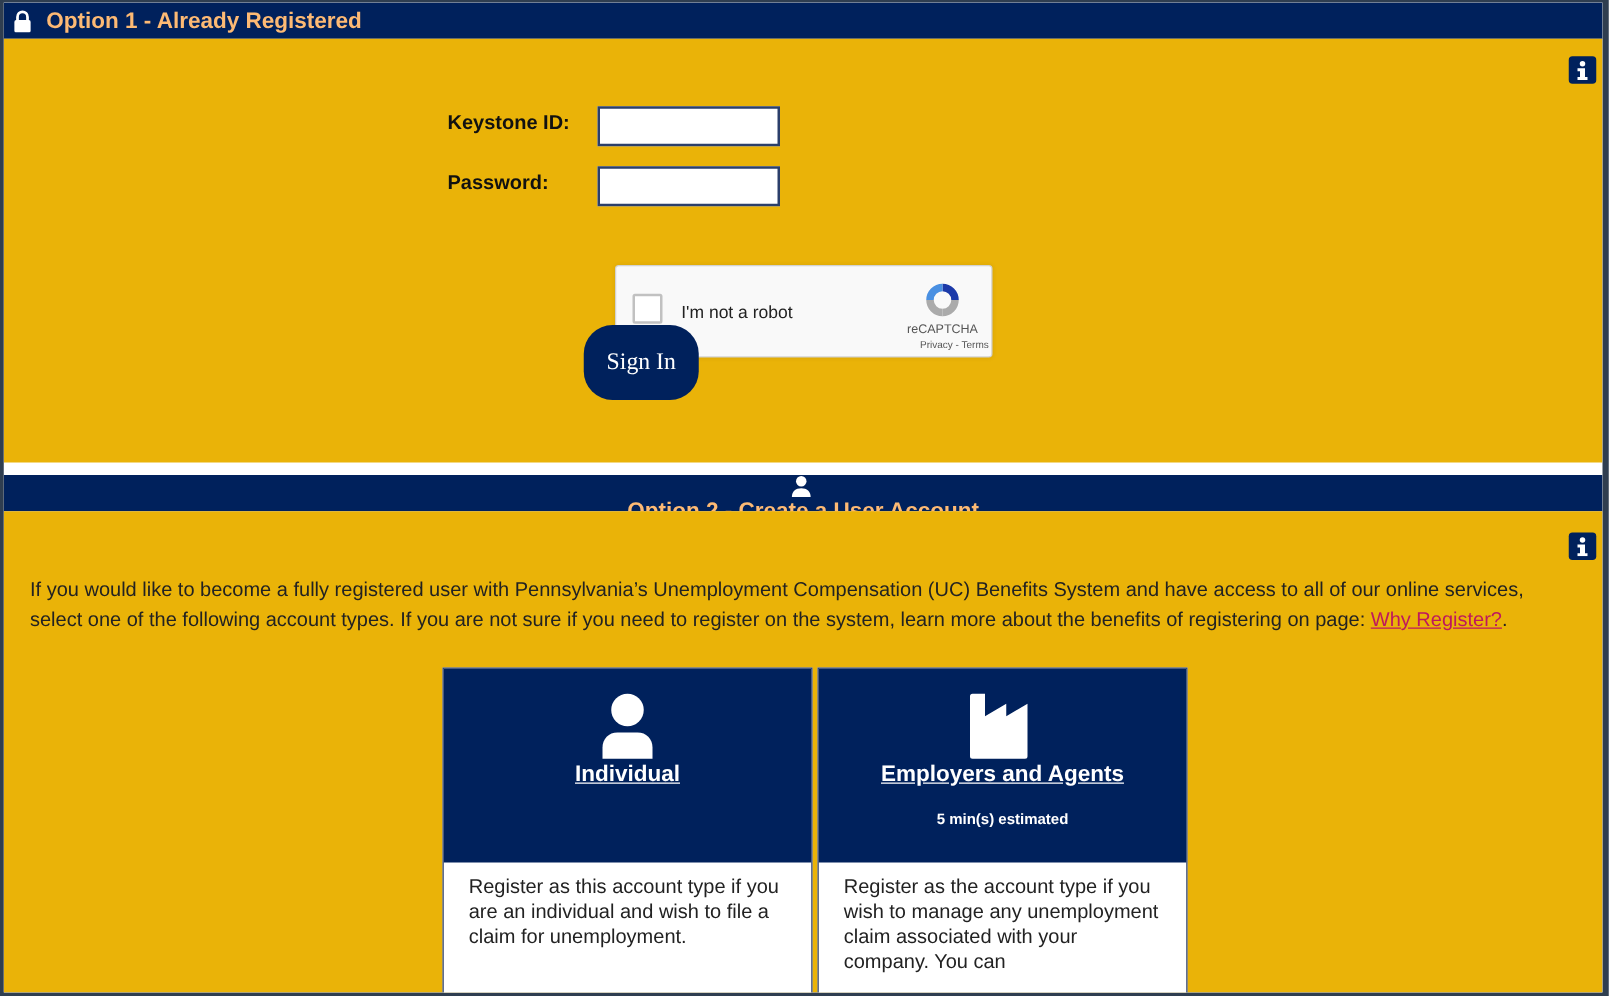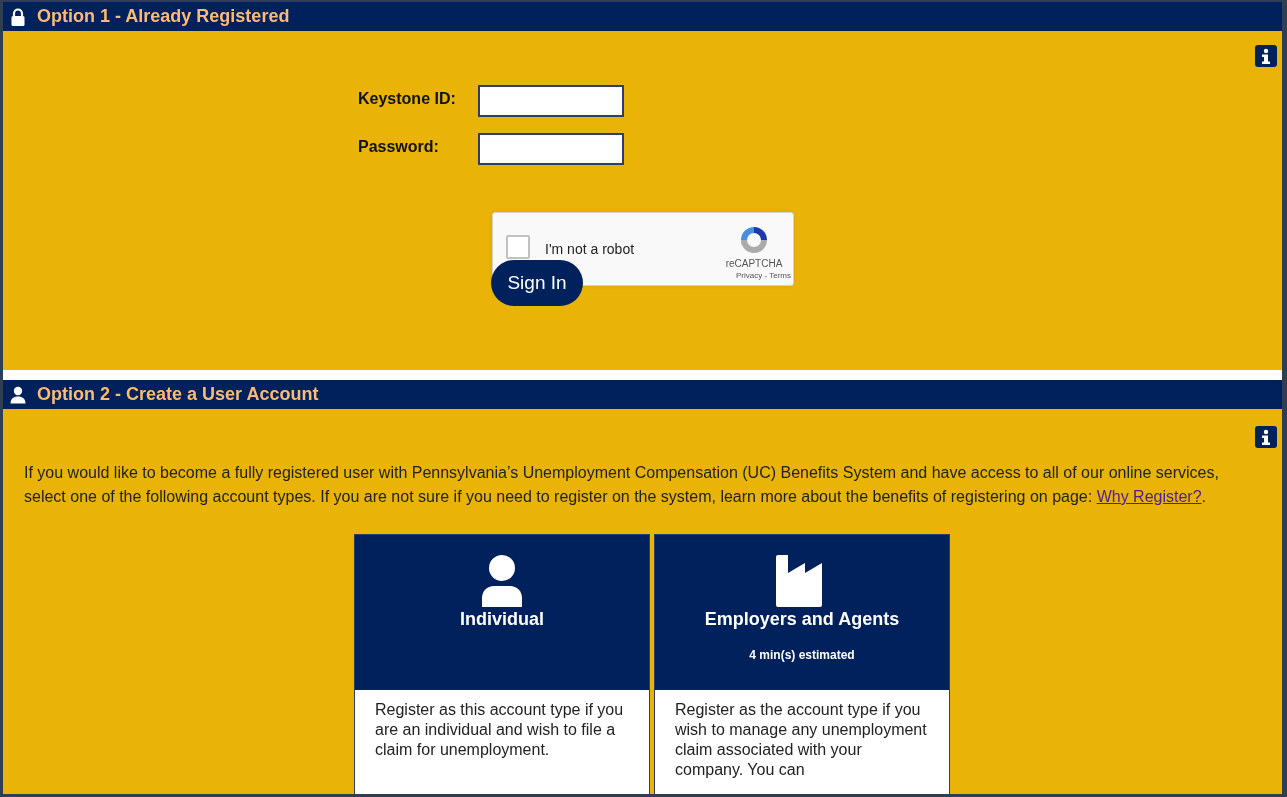--- a/index.html
+++ b/index.html
@@ -37,33 +37,33 @@
   }
   .rc-check {
     position: absolute; left: 13px; top: 22px; width: 24px; height: 24px; box-sizing: border-box;
     border: 2px solid #c1c1c1; border-radius: 2px; background: #fff; cursor: pointer;
   }
   .rc-label { position: absolute; left: 52px; top: 28px; font-size: 14px; color: #222; }
   .rc-logo { position: absolute; left: 244px; top: 10px; width: 34px; height: 34px; }
   .rc-brand { position: absolute; left: 224px; top: 45px; width: 74px; text-align: center; font-size: 10px; color: #555; }
   .rc-links { position: absolute; left: 224px; top: 58px; width: 74px; text-align: right; font-size: 8px; color: #555; }
   .signin {
-    position: absolute; left: 488px; top: 258px; width: 92px; height: 46px; border-radius: 23px;
-    background: #00215c; color: #fff; border: none; font-size: 19px; font-family: Liberation Sans, sans-serif;
+    position: absolute; left: 464px; top: 258px; width: 92px; height: 60px; border-radius: 23px;
+    background: #00215c; color: #fff; border: none; font-size: 19px; font-family: Liberation Serif, serif;
     cursor: pointer;
   }
   .intro {
     position: absolute; left: 21px; top: 459px; width: 1240px;
     font-size: 16px; line-height: 24px; color: #222;
   }
-  .intro a { color: #4c1d95; text-decoration: underline; }
+  .intro a { color: #be185d; text-decoration: underline; }
   .card { position: absolute; top: 532px; width: 296px; height: 270px; box-sizing: border-box; border: 1px solid #2b3f6b; background: #fff; }
   .card-top { height: 155px; background: #00215c; position: relative; color: #fff; text-align: center; }
   .card-icon { position: absolute; left: 50%; transform: translateX(-50%); top: 18px; width: 56px; height: 56px; }
-  .card-title { position: absolute; left: 0; right: 0; top: 74px; font-size: 18px; font-weight: bold; color: #fff; cursor: pointer; }
+  .card-title { position: absolute; left: 0; right: 0; top: 74px; font-size: 18px; font-weight: bold; text-decoration: underline; color: #fff; cursor: pointer; }
   .card-est { position: absolute; left: 0; right: 0; top: 113px; font-size: 12px; font-weight: bold; }
   .card-body { padding: 10px 18px 0 20px; font-size: 16px; line-height: 20px; color: #222; }
 </style>
 </head>
 <body>
 
 <div class="frame">
 
   <div class="section-header" style="top:0;">
     <span class="hicon">
@@ -100,21 +100,21 @@
           <path d="M30 17 A13 13 0 0 1 17 30 L17 24 A7 7 0 0 0 24 17 Z" fill="#ababab"></path>
         </svg>
       </span>
       <span class="rc-brand">reCAPTCHA</span>
       <span class="rc-links">Privacy - Terms</span>
     </div>
 
     <button class="signin" style="top:229px;">Sign In</button>
   </div>
 
-  <div class="section-header" style="top:378px;">
+  <div class="section-header" style="top:378px;flex-direction:column;">
     <span class="hicon">
       <svg width="18" height="18" viewBox="0 0 18 18">
           <circle cx="9" cy="5" r="4.2" fill="#fff"></circle>
           <path d="M1.5 17.5c0-4.5 3-7 7.5-7s7.5 2.5 7.5 7z" fill="#fff"></path>
         </svg>
     </span>
     <span>Option 2 - Create a User Account</span>
   </div>
 
   <div class="panel" style="top:407px; height:385px;">
@@ -142,18 +142,18 @@
   </div>
 
   <div class="card" style="left:651px;">
     <div class="card-top">
       <span class="card-icon">
         <svg width="56" height="56" viewBox="0 0 56 56">
             <path d="M2 54V4a2 2 0 0 1 2-2h10v18l17-10v10l17-10v42a2 2 0 0 1-2 2H4a2 2 0 0 1-2-2z" fill="#fff"></path>
           </svg>
       </span>
       <span class="card-title">Employers and Agents</span>
-      <span class="card-est">4 min(s) estimated</span>
+      <span class="card-est">5 min(s) estimated</span>
     </div>
     <div class="card-body">Register as the account type if you wish to manage any unemployment claim associated with your company. You can</div>
   </div>
 
 </div>
 
 </body></html>

